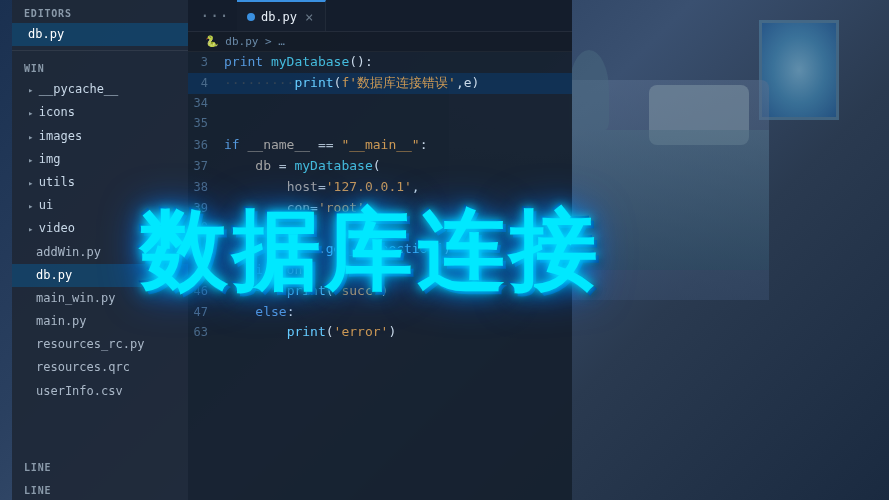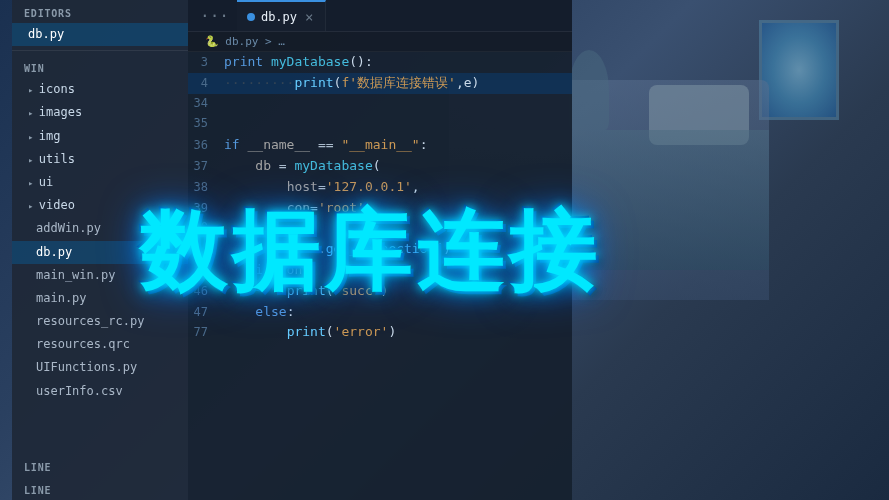--- a/index.html
+++ b/index.html
@@ -285,33 +285,33 @@
 <div class="ide-container">
 
   <div class="sidebar">
     <div class="sidebar-section-label">EDITORS</div>
 
     <div class="sidebar-item active">db.py</div>
 
     <div class="sidebar-divider"></div>
     <div class="sidebar-section-label">WIN</div>
 
+    <div class="sidebar-item folder">__pycache__</div>
     <div class="sidebar-item folder">icons</div>
     <div class="sidebar-item folder">images</div>
     <div class="sidebar-item folder">img</div>
     <div class="sidebar-item folder">utils</div>
     <div class="sidebar-item folder">ui</div>
     <div class="sidebar-item folder">video</div>
     <div class="sidebar-item file">addWin.py</div>
     <div class="sidebar-item file active">db.py</div>
     <div class="sidebar-item file">main_win.py</div>
     <div class="sidebar-item file">main.py</div>
     <div class="sidebar-item file">resources_rc.py</div>
     <div class="sidebar-item file">resources.qrc</div>
-    <div class="sidebar-item file">UIFunctions.py</div>
     <div class="sidebar-item file">userInfo.csv</div>
 
     <div style="flex:1"></div>
 
     <div class="sidebar-section-label">LINE</div>
     <div class="sidebar-section-label">LINE</div>
   </div>
 
   <div class="editor-area">
 
@@ -387,20 +387,20 @@
         <span class="line-num">46</span>
         <span class="line-code">        <span class="fn">print</span>(<span class="str">'succ'</span>)</span>
       </div>
 
       <div class="code-line">
         <span class="line-num">47</span>
         <span class="line-code">    <span class="kw">else</span>:</span>
       </div>
 
       <div class="code-line">
-        <span class="line-num">77</span>
+        <span class="line-num">63</span>
         <span class="line-code">        <span class="fn">print</span>(<span class="str">'error'</span>)</span>
       </div>
     </div>
   </div>
 </div>
 
 <div class="overlay-title">数据库连接</div>
 
 </body></html>

